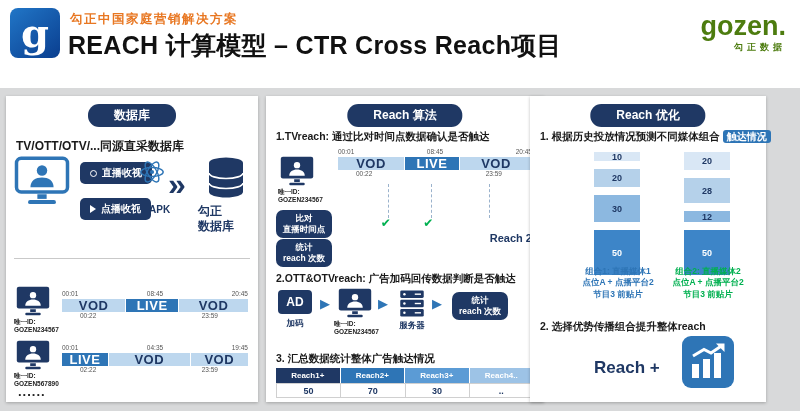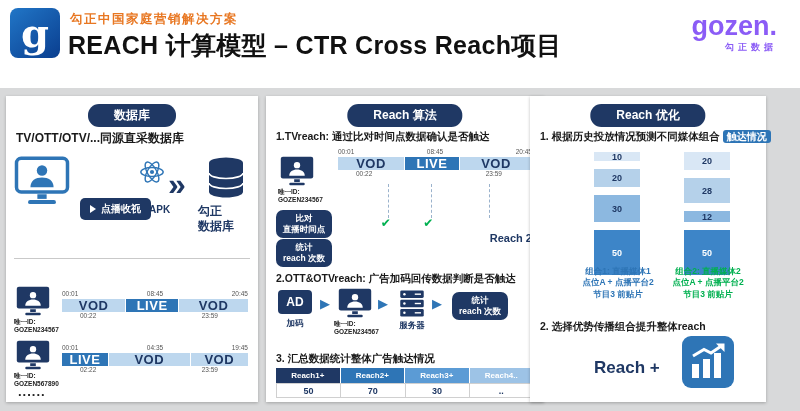--- a/index.html
+++ b/index.html
@@ -5,21 +5,21 @@
   *{margin:0;padding:0;box-sizing:border-box}
   body{font-family:"Liberation Sans","DejaVu Sans",sans-serif;background:#fff}
   .slide{position:relative;width:800px;height:411px;background:#fff;overflow:hidden}
 
   
   .logo-g{position:absolute;left:10px;top:8px;width:50px;height:50px;border-radius:8px;
     background:linear-gradient(140deg,#2176c7,#0a3e8f);color:#fff;font-family:"DejaVu Serif",serif;
     font-size:40px;font-weight:bold;display:flex;align-items:center;justify-content:center;line-height:1}
   .eyebrow{position:absolute;left:70px;top:11px;color:#e87722;font-size:12.5px;font-weight:bold;letter-spacing:1.5px}
   .title{position:absolute;left:68px;top:29px;color:#111;font-size:25px;font-weight:bold;letter-spacing:.3px;white-space:nowrap}
-  .brand{position:absolute;right:23px;top:12px;text-align:right;color:#8b5cf6}
+  .brand{position:absolute;right:14px;top:12px;text-align:right;color:#4d7c0f}
   .brand-name{font-size:27px;font-weight:bold;line-height:1.05}
   .brand-sub{font-size:9px;font-weight:bold;letter-spacing:4px;margin-top:1px}
 
   
   .content{position:absolute;left:0;top:88px;width:800px;height:323px;background:#d8d9da}
   .panel{position:absolute;top:8px;height:306px;background:#fff;box-shadow:0 1px 3px rgba(0,0,0,.25)}
   .p1{left:6px;width:252px}.p2{left:266px;width:278px}.p3{left:530px;width:236px}
   .badge{position:absolute;top:8px;left:50%;transform:translateX(-50%);background:#1f3864;color:#fff;
     font-size:12px;font-weight:bold;padding:3px 26px;border-radius:11px;white-space:nowrap}
   .pt{position:absolute;font-size:10.5px;font-weight:bold;color:#1a1a1a;white-space:nowrap}
@@ -137,26 +137,30 @@
   <div class="title">REACH 计算模型 – CTR Cross Reach项目</div>
   <div class="brand">
     <div class="brand-name">gozen.</div>
     <div class="brand-sub">勾正数据</div>
   </div>
 
   <div class="content">
 
     <div class="panel p1">
       <div class="badge">数据库</div>
-      <div class="pt h12" style="top:34px;left:10px">TV/OTT/OTV/...同源直采数据库</div>
+      <div class="pt h12" style="top:42px;left:10px">TV/OTT/OTV/...同源直采数据库</div>
 
       <svg width="56" height="51" style="position:absolute;left:8px;top:60px">
           <use href="#sym-tv-light"></use>
         </svg>
 
+      <div class="pill one" style="left:74px;top:66px">
+        <span class="pic-circle"></span>
+        <span>直播收视</span>
+      </div>
       <div class="pill one" style="left:74px;top:102px">
         <span class="pic-play"></span>
         <span>点播收视</span>
       </div>
 
       <svg width="28" height="28" style="position:absolute;left:132px;top:62px">
           <use href="#sym-atom"></use>
         </svg>
       <div class="apk" style="left:130px;top:108px">
         <span class="apk-ic"></span>

